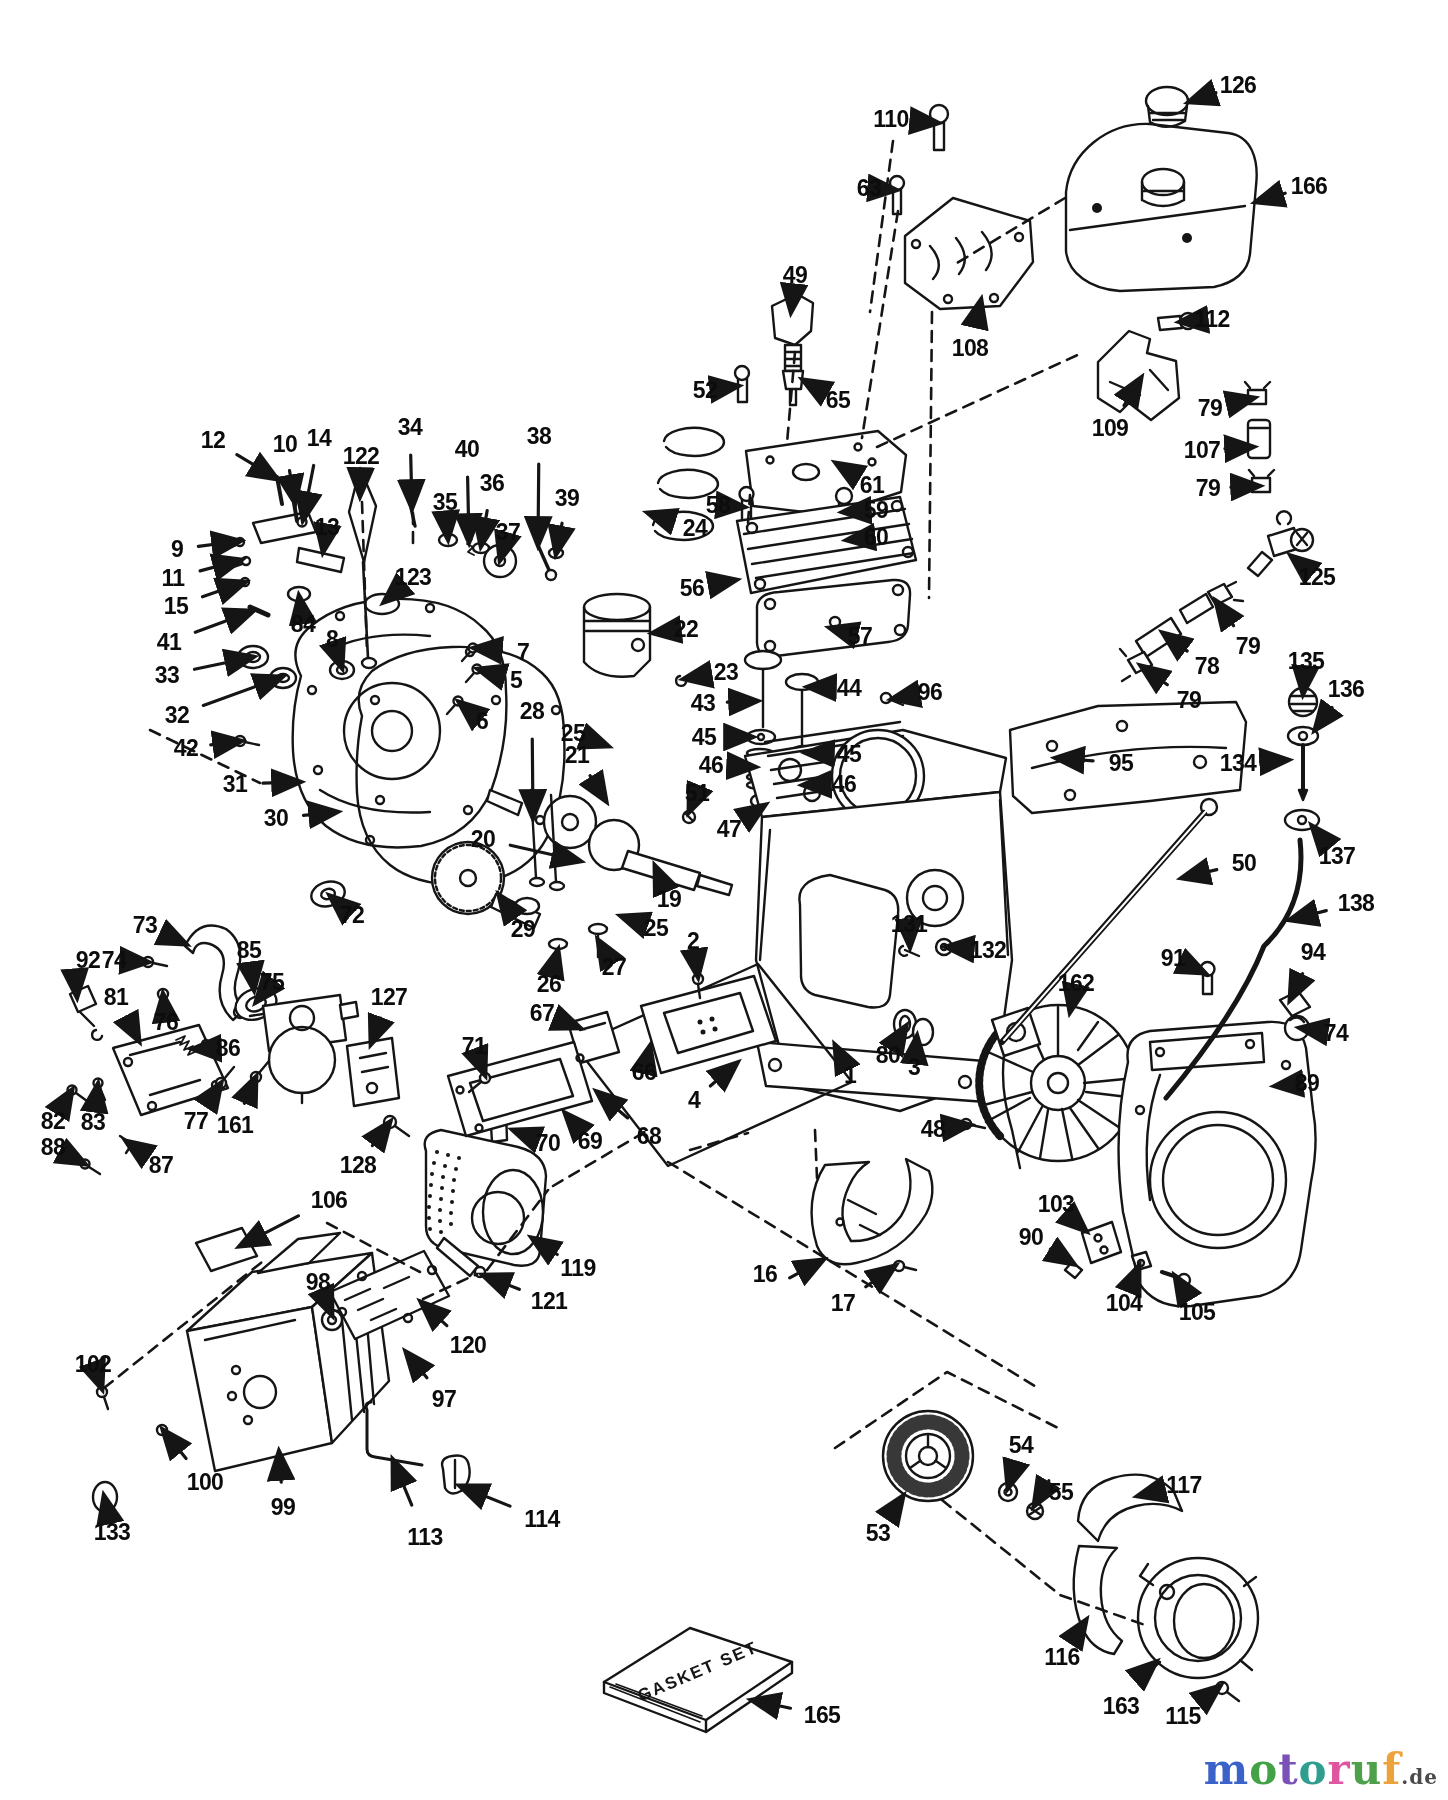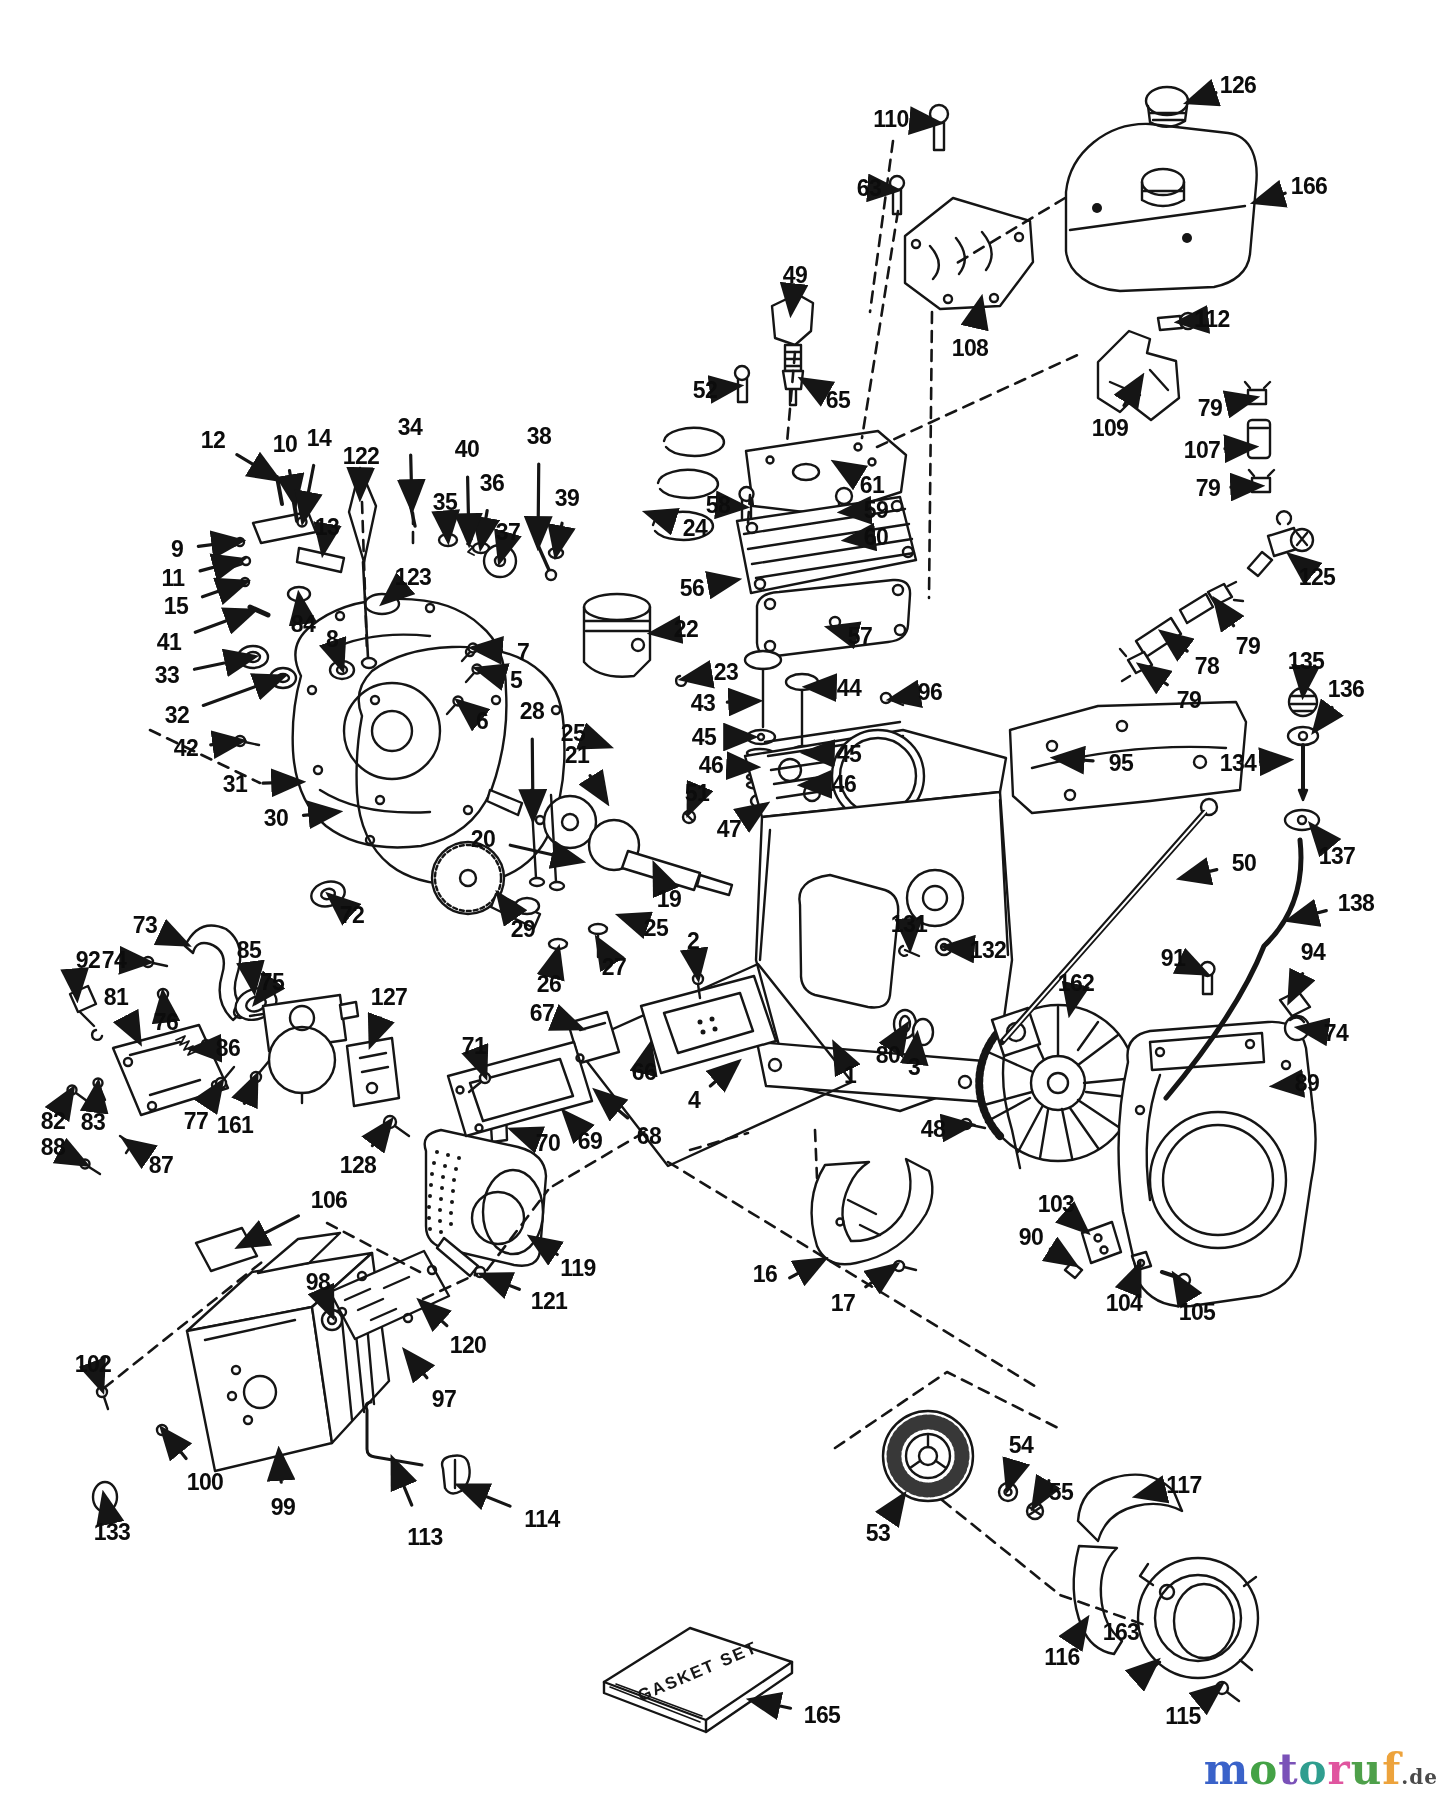--- a/index.html
+++ b/index.html
@@ -950,21 +950,21 @@
       <div class="plabel" style="left: 909px; top: 924px;">131</div>
       <div class="plabel" style="left: 988px; top: 950px;">132</div>
       <div class="plabel" style="left: 112px; top: 1532px;">133</div>
       <div class="plabel" style="left: 1238px; top: 763px;">134</div>
       <div class="plabel" style="left: 1306px; top: 661px;">135</div>
       <div class="plabel" style="left: 1346px; top: 689px;">136</div>
       <div class="plabel" style="left: 1337px; top: 856px;">137</div>
       <div class="plabel" style="left: 1356px; top: 903px;">138</div>
       <div class="plabel" style="left: 235px; top: 1125px;">161</div>
       <div class="plabel" style="left: 1076px; top: 983px;">162</div>
-      <div class="plabel" style="left: 1121px; top: 1632px; text-align: center;">163</div>
+      <div class="plabel" style="left: 1121px; top: 1706px; text-align: center;">163</div>
       <div class="plabel" style="left: 822px; top: 1715px;">165</div>
     </div>
 
 <div id="gasket-text">GASKET SET</div>
 
 <div id="watermark"><span id="wm-letters"><span style="color: rgb(58, 98, 201);">m</span><span style="color: rgb(68, 162, 70);">o</span><span style="color: rgb(122, 81, 184);">t</span><span style="color: rgb(47, 158, 143);">o</span><span style="color: rgb(224, 85, 159);">r</span><span style="color: rgb(78, 160, 74);">u</span><span style="color: rgb(237, 163, 60);">f</span></span><span class="suffix" style="color: rgb(74, 74, 74);">.de</span></div>
 
 </div>
 
 </body></html>

